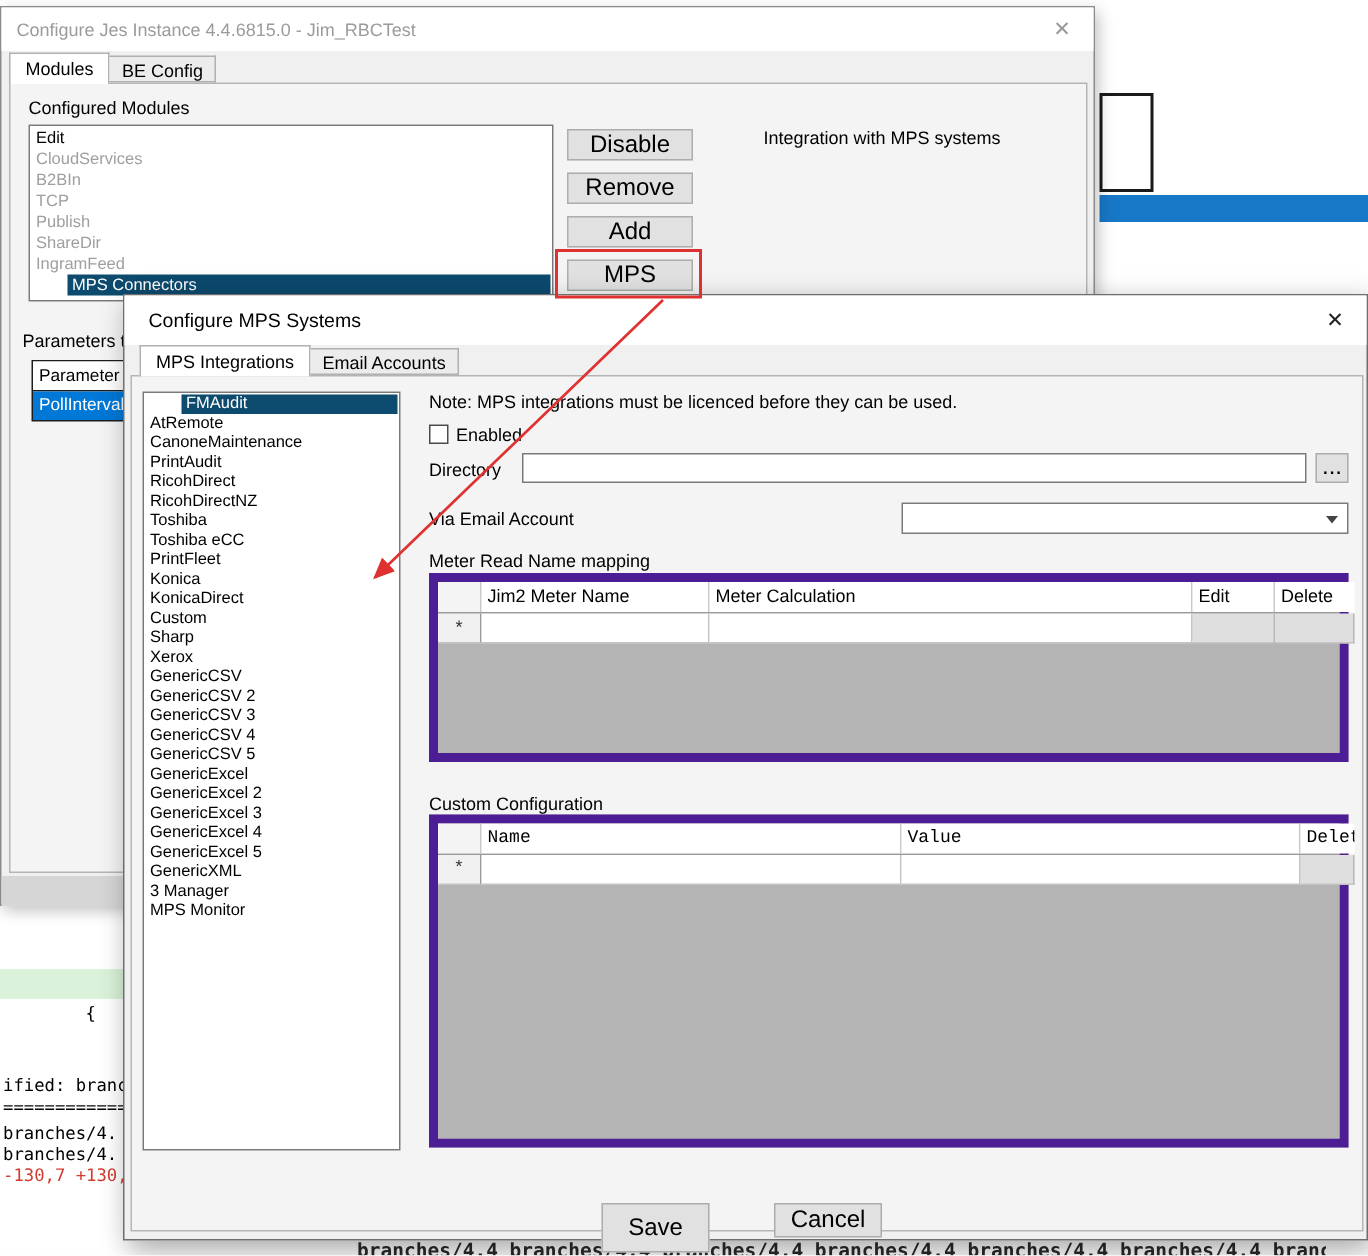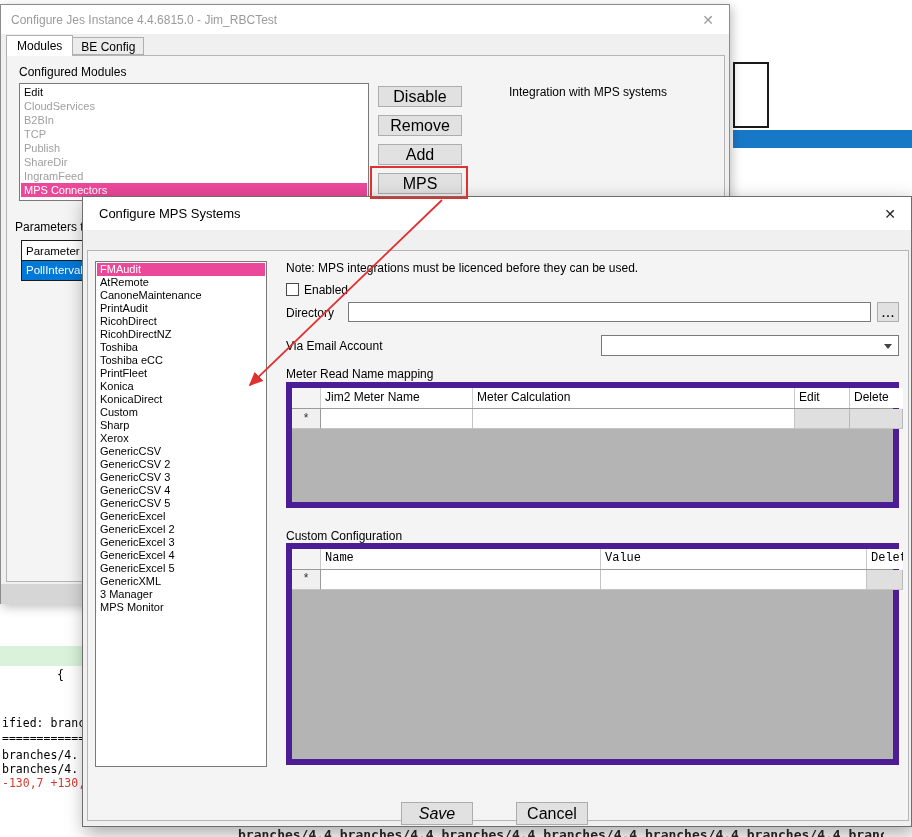--- a/index.html
+++ b/index.html
@@ -25,21 +25,21 @@
   .tab { height:18px; line-height:18px; padding:0 8px; background:#ececec; border:1px solid #b0b0b0; border-left:none; margin-bottom:1px; font-size:12px; white-space:nowrap; }
   .tab:first-child { border-left:1px solid #b0b0b0; }
   .tab.active { height:21px; line-height:21px; background:#fff; border:1px solid #b0b0b0; border-bottom:none; margin-bottom:0; padding:0 10px; }
   .tabpage { position:absolute; background:#f4f4f4; border:1px solid #b5b5b5; }
 
   
   .listbox { position:absolute; background:#fff; border:1px solid #7a7a7a; padding:1px; overflow:hidden; }
   .list-item { height:13px; line-height:13px; padding:0 3px; font-size:11px; white-space:nowrap; overflow:hidden; }
   .lb1 .list-item { height:14px; line-height:14px; }
   .list-item.dim { color:#9f9f9f; }
-  .list-item.selected { background:#ec4899; color:#fff; }
+  .list-item.selected { background:#0c4a6e; color:#fff;margin-left:24px; }
 
   
   .btn { position:absolute; background:#e1e1e1; border:1px solid #adadad; font-size:16px; display:flex; align-items:center; justify-content:center; white-space:nowrap; }
   .textbox { position:absolute; background:#fff; border:1px solid #7a7a7a; font-family:inherit; font-size:12px; padding:0 3px; }
   .combo { position:absolute; background:#fff; border:1px solid #7a7a7a; }
   .combo-arrow { position:absolute; right:6px; top:8px; width:0; height:0; border-left:4px solid transparent; border-right:4px solid transparent; border-top:5px solid #444; }
   .checkbox { position:absolute; width:13px; height:13px; background:#fff; border:1px solid #4a4a4a; }
 
   
   .grid { position:absolute; background:#b4b4b4; border:6px solid #4c1d95; display:flex; flex-direction:column; }
@@ -133,20 +133,24 @@
 
     <div class="abs" style="left:0; top:579px; width:728px; height:20px; background:#d6d6d6;"></div>
   </div>
 
   <div class="dialog" style="left:82px; top:196px; width:830px; height:631px; z-index:20; box-shadow:3px 6px 18px rgba(0,0,0,.35); border-color:#6e6e6e;">
     <div class="titlebar" style="height:33px; padding-left:16px;">
       <span class="title" style="font-size:13px;">Configure MPS Systems</span>
       <span class="close-btn" style="height:33px;">✕</span>
     </div>
 
+    <div class="tabs" style="left:10px; top:33px;">
+      <div class="tab active">MPS Integrations</div>
+      <div class="tab">Email Accounts</div>
+    </div>
     <div class="tabpage" style="left:4px; top:53px; width:822px; height:571px;"></div>
 
     <div class="listbox" id="mps-list" style="left:12px; top:64px; width:172px; height:506px;">
 
         <div class="list-item selected">FMAudit</div>
 
         <div class="list-item">AtRemote</div>
 
         <div class="list-item">CanoneMaintenance</div>
 
@@ -245,21 +249,21 @@
       </div>
       <div class="grid-row">
         <div class="gr rowhead" style="width:29px;">*</div>
         <div class="gr cell" style="width:280px;"></div>
         <div class="gr cell" style="width:266px;"></div>
         <div class="gr btncell" style="width:36px;"></div>
       </div>
       <div class="grid-filler"></div>
     </div>
 
-    <div class="btn" style="left:318px; top:605px; width:72px; height:23px;font-style:italic;">Save</div>
+    <div class="btn" style="left:318px; top:605px; width:72px; height:33px;">Save</div>
     <div class="btn" style="left:433px; top:605px; width:72px; height:23px;">Cancel</div>
   </div>
 
   <svg class="abs" style="left:0; top:0; z-index:60; pointer-events:none;" width="912" height="837">
     <defs>
       <marker id="arrowhead" markerWidth="10" markerHeight="10" refX="7" refY="3.5" orient="auto">
         <path d="M0,0 L8,3.5 L0,7 Z" fill="#e03131"></path>
       </marker>
     </defs>
     <rect x="371" y="167" width="96" height="31" fill="none" stroke-width="2" stroke="#e03131"></rect>

